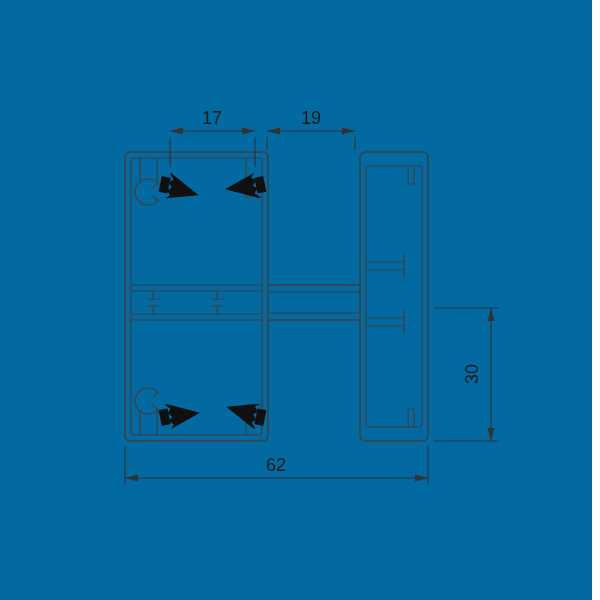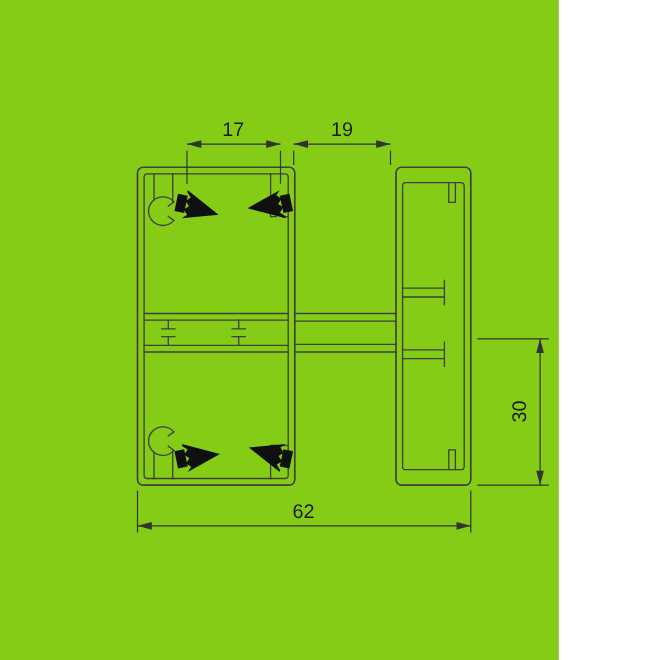--- a/index.html
+++ b/index.html
@@ -1,23 +1,23 @@
 <!DOCTYPE html>
 <html><head>
 <meta charset="utf-8">
 <style>
   html, body {
     margin: 0;
     padding: 0;
     background: #ffffff;
   }
   .page {
-    width: 508px;
+    width: 592px;
     height: 600px;
-    background: #84cc16;
+    background: #0369a1;
     position: relative;
     font-family: "Liberation Sans", sans-serif;
   }
   svg text {
     font-family: "Liberation Sans", sans-serif;
     font-size: 18px;
     fill: #1a1a1a;
   }
 </style>
 </head>

